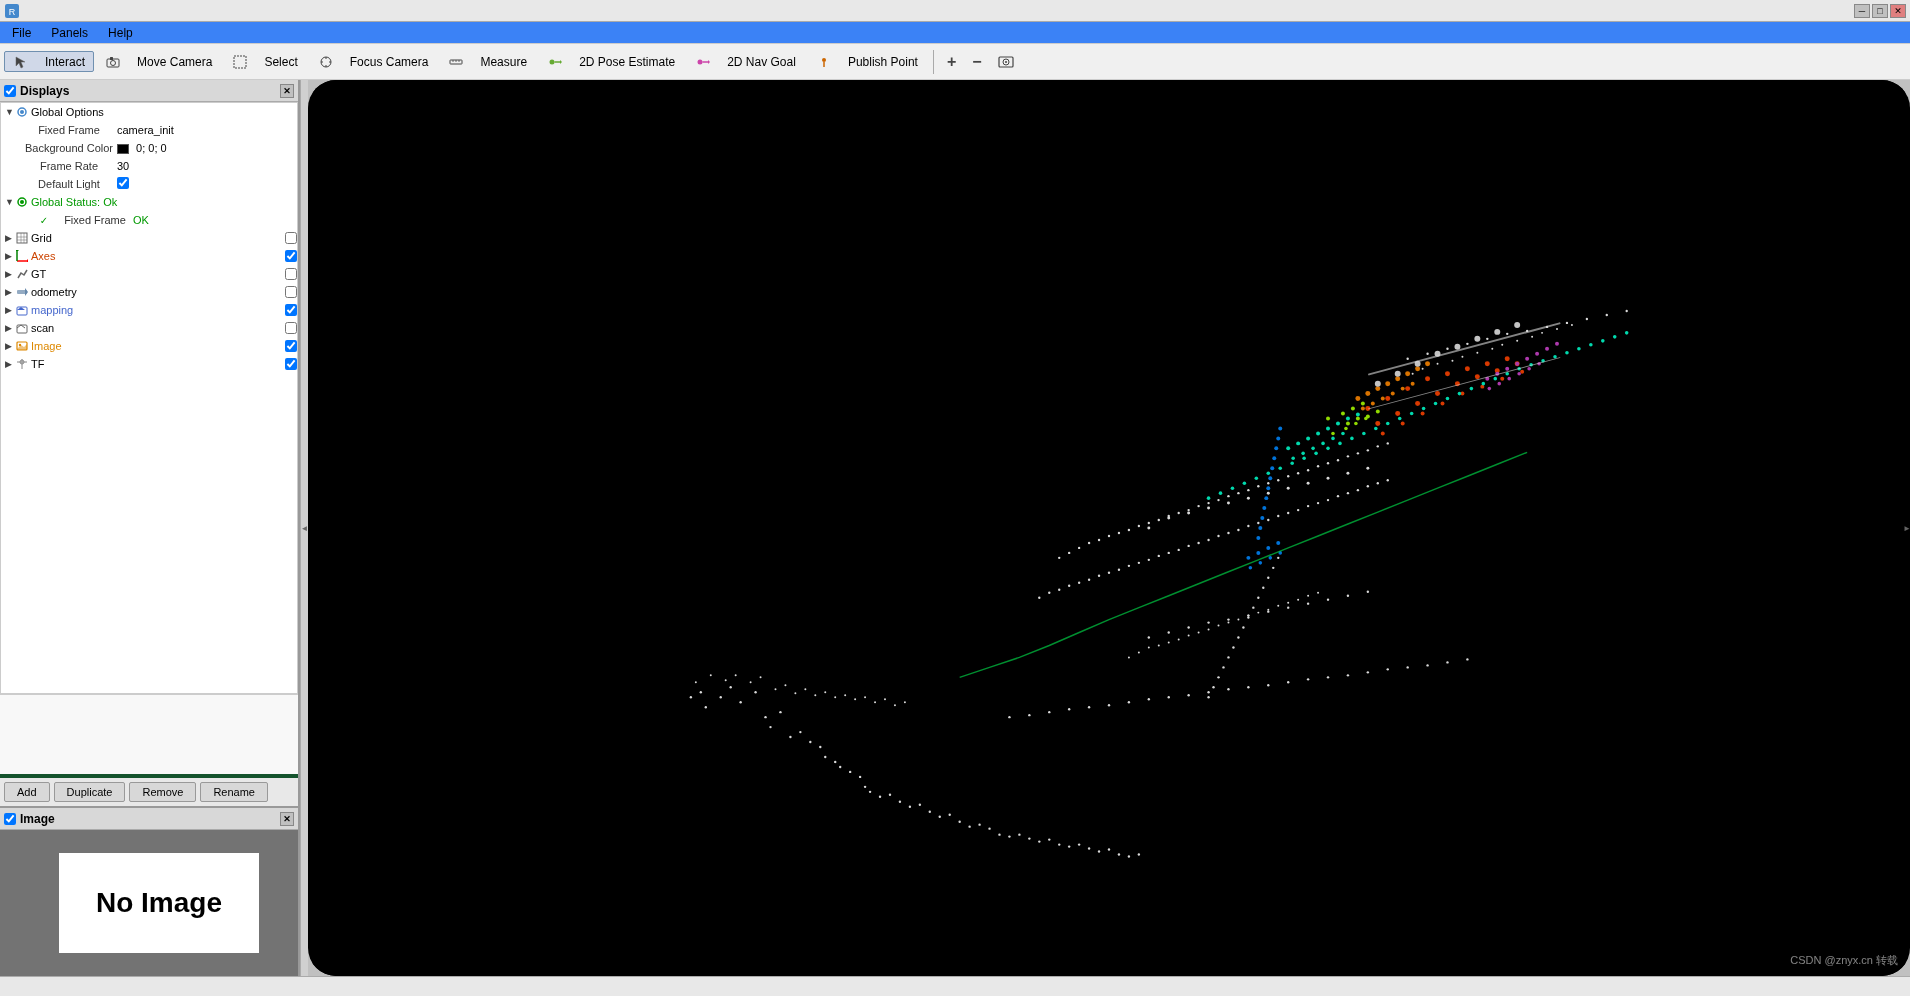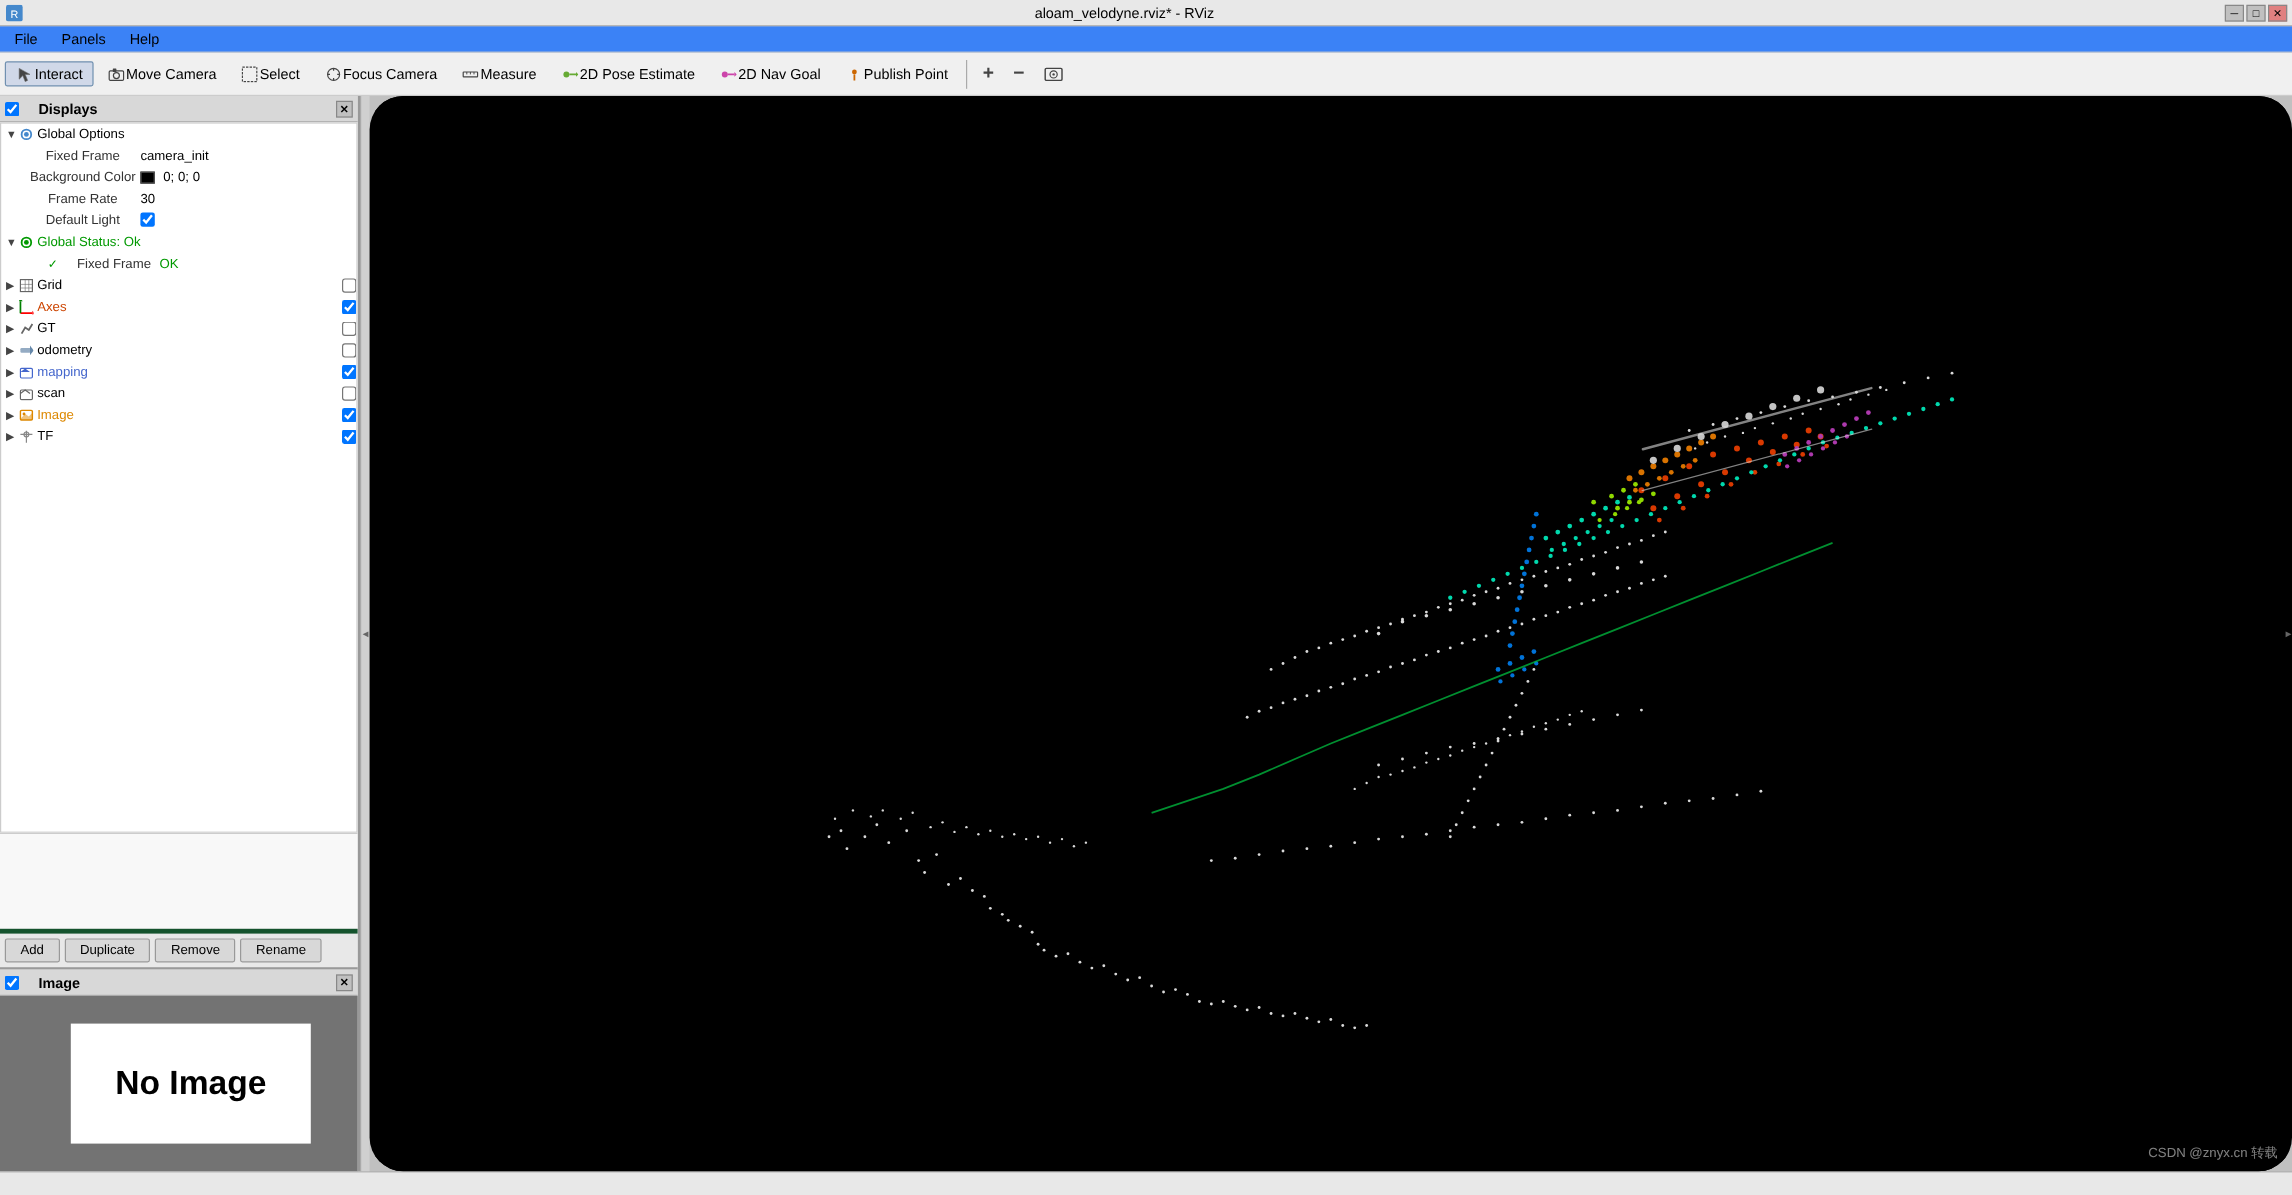--- a/index.html
+++ b/index.html
@@ -74,21 +74,21 @@
       height: 36px;
       display: flex;
       align-items: center;
       border-bottom: 1px solid #ccc;
       padding: 0 4px;
       gap: 2px;
     }
     .toolbar-btn {
       display: flex;
       align-items: center;
-      gap: 0;
+      gap: 16px;
       padding: 4px 8px;
       border: 1px solid transparent;
       background: transparent;
       cursor: pointer;
       font-size: 12px;
       height: 21px;
       border-radius: 2px;
     }
     .toolbar-btn.active {
       background: #d0d8e8;
@@ -138,21 +138,21 @@
       align-items: center;
       justify-content: space-between;
       padding: 0 4px;
       border-bottom: 1px solid #aaa;
       font-size: 12px;
       font-weight: bold;
     }
     .panel-header .panel-title {
       display: flex;
       align-items: center;
-      gap: 16px;
+      gap: 4px;
     }
     .panel-close-btn {
       width: 14px;
       height: 14px;
       border: 1px solid #888;
       background: #c0c0c0;
       display: flex;
       align-items: center;
       justify-content: center;
       cursor: pointer;
@@ -375,21 +375,20 @@
 </head>
 <body>
 
 <div id="title-bar">
   <div class="app-icon">
     <svg width="14" height="14" viewBox="0 0 14 14">
       <rect width="14" height="14" fill="#4488cc" rx="2"></rect>
       <text x="7" y="11" text-anchor="middle" fill="white" font-size="9">R</text>
     </svg>
   </div>
-  <span class="title-text">aloam_velodyne.rviz* - RViz</span>
   <div class="win-controls">
     <div class="win-btn">─</div>
     <div class="win-btn">□</div>
     <div class="win-btn" style="background:#e08080;">✕</div>
   </div>
 </div>
 
 <div id="menu-bar">
   <div class="menu-item">File</div>
   <div class="menu-item">Panels</div>

